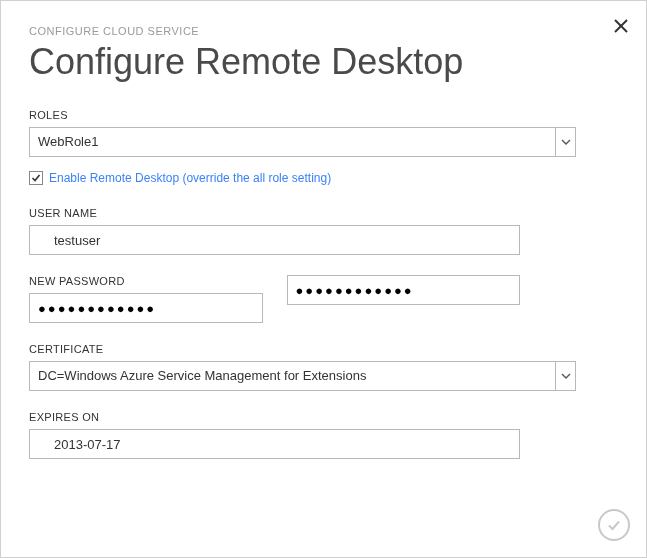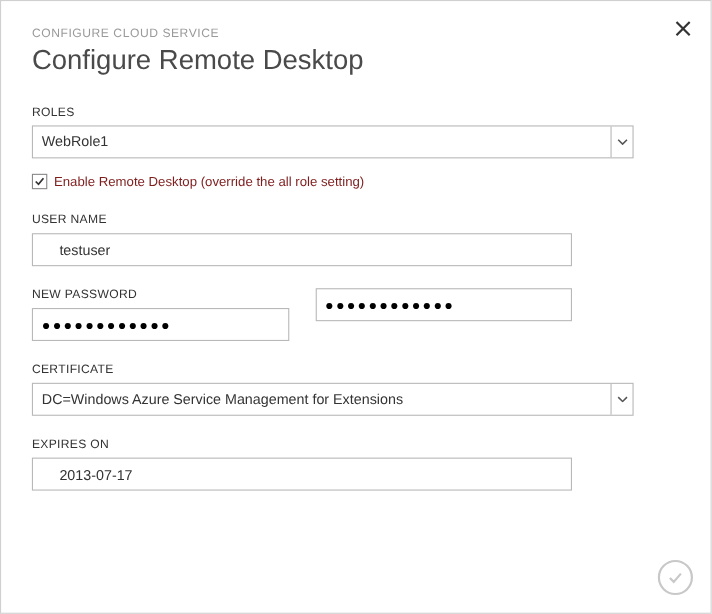--- a/index.html
+++ b/index.html
@@ -22,21 +22,21 @@
       height: 14px;
     }
     .close-icon svg { display: block; }
     .breadcrumb {
       font-size: 11px;
       letter-spacing: 0.5px;
       color: #9a9a9a;
       font-weight: 400;
     }
     .title {
-      font-size: 25px;
+      font-size: 36px;
       font-weight: 300;
       color: #4a4a4a;
       margin-top: 4px;
       margin-bottom: 26px;
     }
     .label {
       font-size: 11px;
       letter-spacing: 0.3px;
       color: #333;
       font-weight: 400;
@@ -85,21 +85,21 @@
       border: 1px solid #888;
       display: inline-flex;
       align-items: center;
       justify-content: center;
       cursor: pointer;
       background: #fff;
     }
     .checkbox svg { display: block; }
     .checkbox-label {
       font-size: 12px;
-      color: #7f1d1d;
+      color: #3b82f6;
       text-align: right;
     }
     .text-input {
       width: 491px;
       height: 30px;
       border: 1px solid #b8b8b8;
       padding: 0 24px;
       font-size: 13px;
       font-family: "Segoe UI", Arial, sans-serif;
       color: #333;

